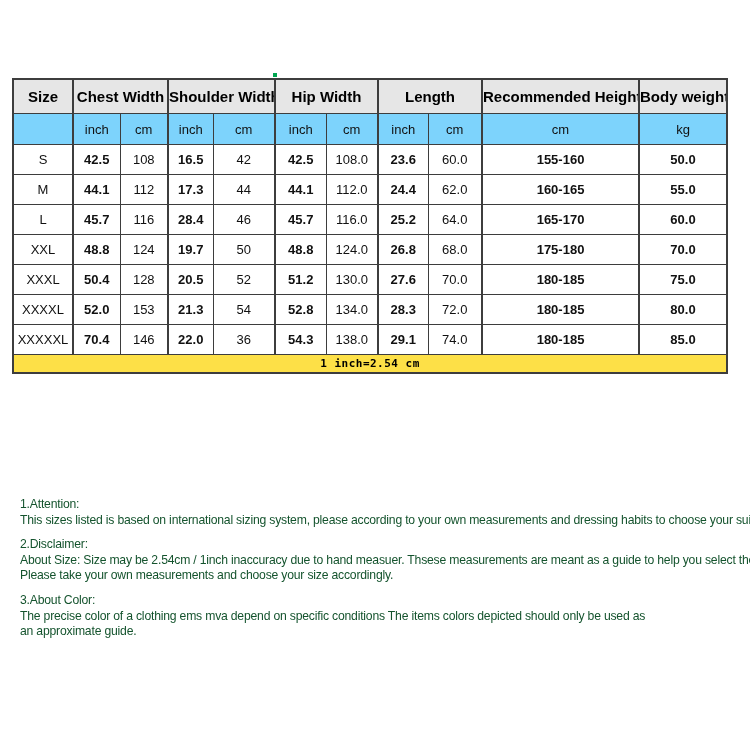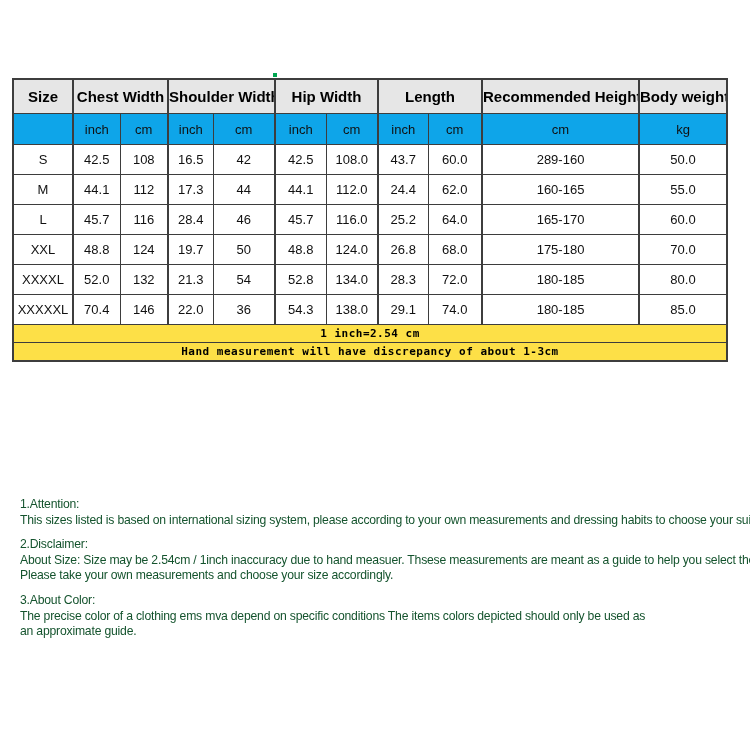--- a/index.html
+++ b/index.html
@@ -34,34 +34,34 @@
     white-space: nowrap;
   }
   tr.group-row th {
     background: #e6e6e6;
     font-size: 15px;
     font-weight: bold;
     height: 33px;
     color: #000;
   }
   tr.unit-row th {
-    background: #0ea5e9;
+    background: #7dd3fc;
     font-size: 13px;
     font-weight: normal;
     height: 30px;
     color: #111;
   }
   tr.data-row td {
     background: #ffffff;
     font-size: 13px;
     height: 29px;
     color: #111;
   }
   
-  .gs { border-left-width: 2px !important; }
+  .gs { border-left-width: 2px !important; font-weight: bold; }
   tr.foot-row td {
     height: 17px;
     background: #fde047;
     font-family: "DejaVu Sans Mono", monospace;
     font-size: 11px;
     font-weight: bold;
     color: #000;
     letter-spacing: 0.5px;
   }
   
@@ -131,23 +131,23 @@
     </thead>
   <tbody>
       <tr class="data-row">
         <td>S</td>
         <td class="gs">42.5</td>
         <td>108</td>
         <td class="gs">16.5</td>
         <td>42</td>
         <td class="gs">42.5</td>
         <td>108.0</td>
-        <td class="gs">43.7</td>
+        <td class="gs">23.6</td>
         <td>60.0</td>
-        <td class="gs">289-160</td>
+        <td class="gs">155-160</td>
         <td class="gs">50.0</td>
       </tr>
       <tr class="data-row">
         <td>M</td>
         <td class="gs">44.1</td>
         <td>112</td>
         <td class="gs">17.3</td>
         <td>44</td>
         <td class="gs">44.1</td>
         <td>112.0</td>
@@ -176,23 +176,36 @@
         <td class="gs">19.7</td>
         <td>50</td>
         <td class="gs">48.8</td>
         <td>124.0</td>
         <td class="gs">26.8</td>
         <td>68.0</td>
         <td class="gs">175-180</td>
         <td class="gs">70.0</td>
       </tr>
       <tr class="data-row">
+        <td>XXXL</td>
+        <td class="gs">50.4</td>
+        <td>128</td>
+        <td class="gs">20.5</td>
+        <td>52</td>
+        <td class="gs">51.2</td>
+        <td>130.0</td>
+        <td class="gs">27.6</td>
+        <td>70.0</td>
+        <td class="gs">180-185</td>
+        <td class="gs">75.0</td>
+      </tr>
+      <tr class="data-row">
         <td>XXXXL</td>
         <td class="gs">52.0</td>
-        <td>132</td>
+        <td>153</td>
         <td class="gs">21.3</td>
         <td>54</td>
         <td class="gs">52.8</td>
         <td>134.0</td>
         <td class="gs">28.3</td>
         <td>72.0</td>
         <td class="gs">180-185</td>
         <td class="gs">80.0</td>
       </tr>
       <tr class="data-row">
@@ -203,23 +216,20 @@
         <td>36</td>
         <td class="gs">54.3</td>
         <td>138.0</td>
         <td class="gs">29.1</td>
         <td>74.0</td>
         <td class="gs">180-185</td>
         <td class="gs">85.0</td>
       </tr>
       <tr class="foot-row">
         <td colspan="11">1 inch=2.54 cm</td>
-      </tr>
-      <tr class="foot-row">
-        <td colspan="11">Hand measurement will have discrepancy of about 1-3cm</td>
       </tr>
     </tbody>
 </table>
 
 <div class="notes">
     <div class="sec">
       <div class="line">1.Attention:</div>
       <div class="line">This sizes listed is based on international sizing system, please according to your own measurements and dressing habits to choose your suitable size.</div>
     </div>
     <div class="sec">

